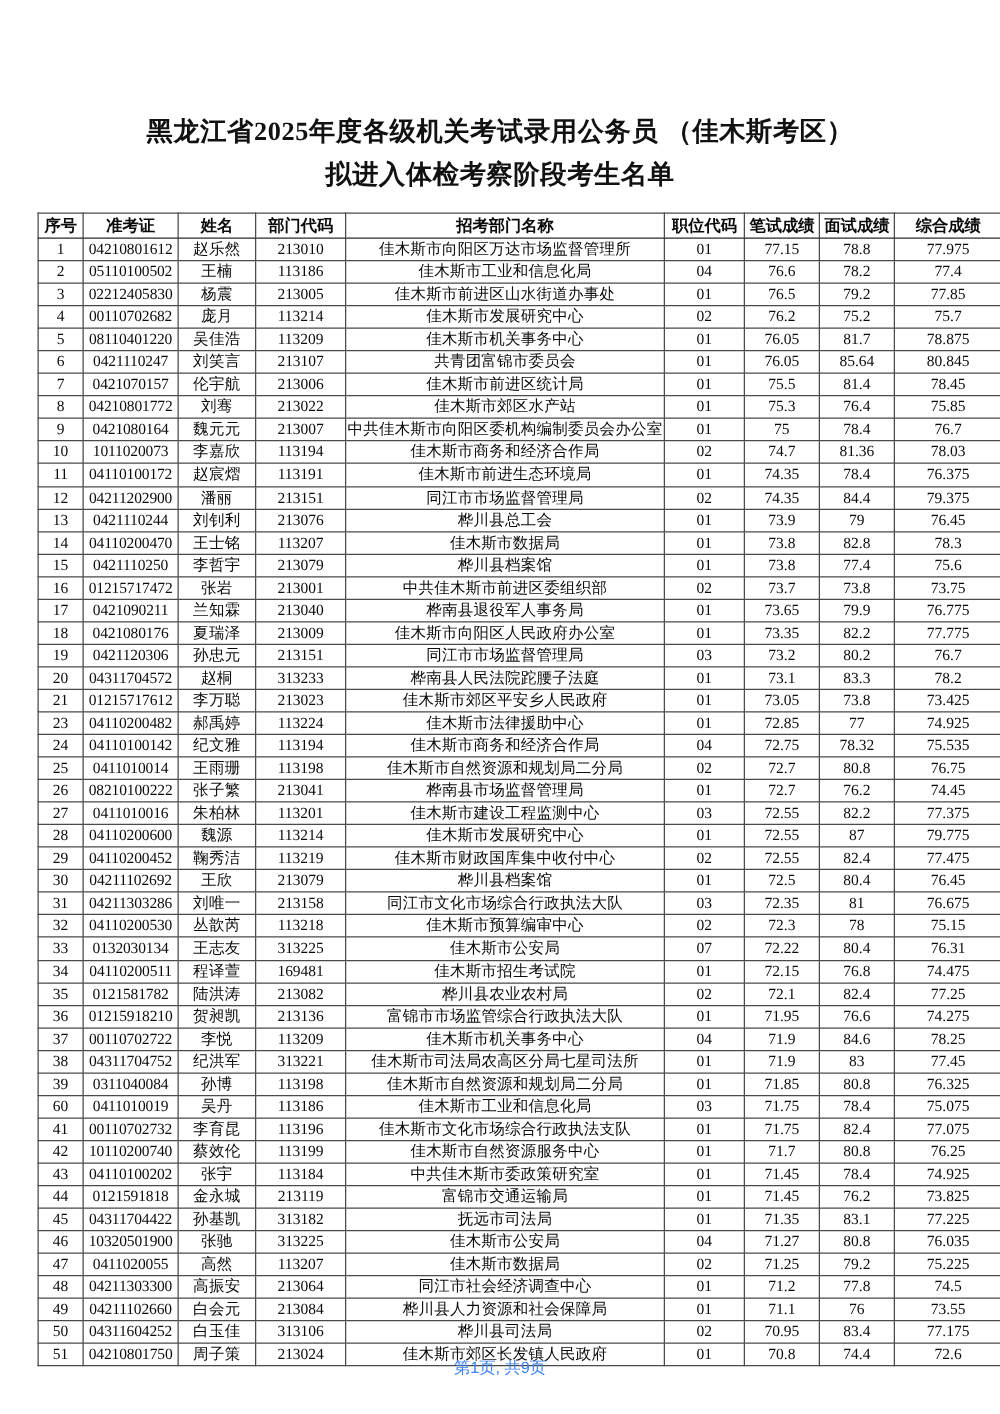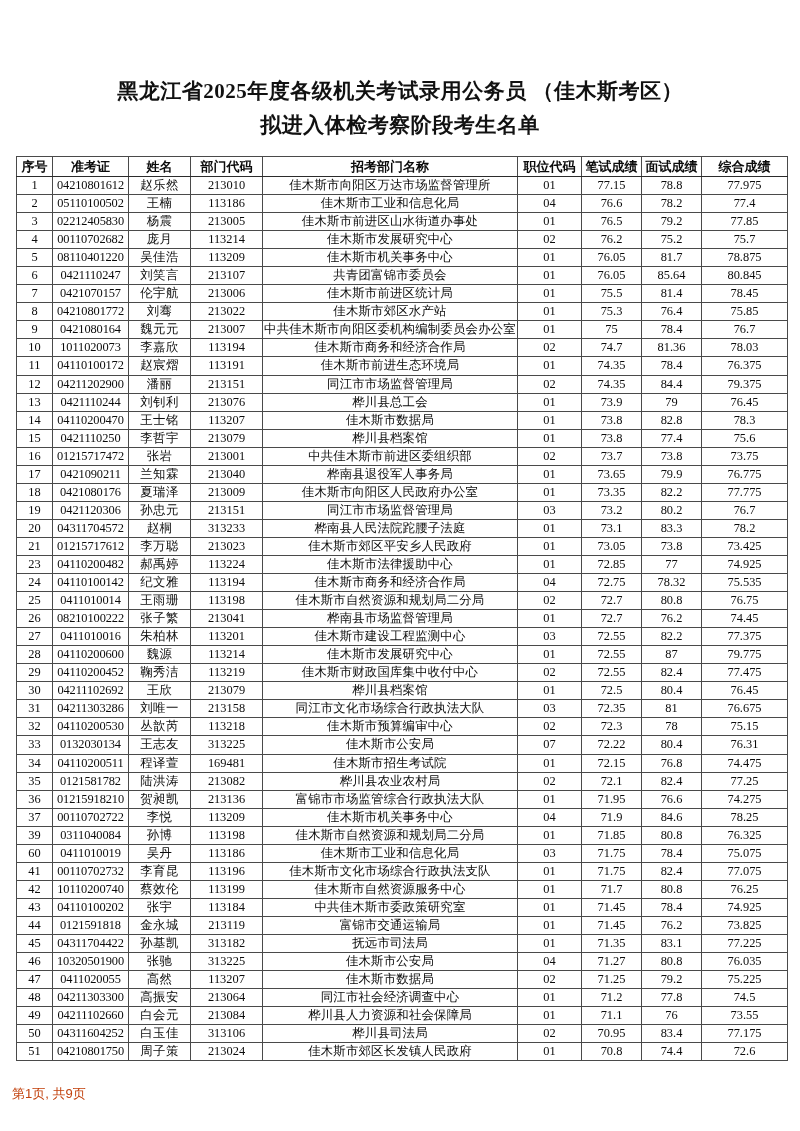--- a/index.html
+++ b/index.html
@@ -12,21 +12,21 @@
     height: 1131px;
     font-family: "Liberation Serif", "DejaVu Serif", serif;
     color: #000000;
     position: relative;
     overflow: hidden;
   }
   .page {
     width: 800px;
     height: 1131px;
     box-sizing: border-box;
-    padding: 0;
+    padding: 14px;
     position: relative;
   }
   .title-block {
     text-align: center;
     padding-top: 74px;
     padding-left: 40px;
     padding-right: 40px;
   }
   .title-line {
     font-size: 21px;
@@ -91,25 +91,24 @@
   td.deptcode { font-size: 12.3px; }
   td.deptname { font-size: 12.5px; letter-spacing: 0.2px; }
   td.pos { font-size: 12.3px; margin-top: 12px; }
   td.num { font-size: 12.3px; }
 
   .footer {
     position: absolute;
     left: 0;
     right: 0;
     bottom: 28px;
-    text-align: left;
+    text-align: center;
     font-size: 13px;
     font-family: "Liberation Sans", "DejaVu Sans", sans-serif;
-    color: #c2410c;
-    margin-left: 12px;
+    color: #3b82f6;
   }
 </style>
 </head>
 <body>
 
 <div class="page">
 
   <div class="title-block">
     <div class="title-line">黑龙江省2025年度各级机关考试录用公务员 （佳木斯考区）</div>
     <div class="title-line">拟进入体检考察阶段考生名单</div>
@@ -532,20 +531,31 @@
             <td class="ticket">00110702722</td>
             <td class="name">李悦</td>
             <td class="deptcode">113209</td>
             <td class="deptname">佳木斯市机关事务中心</td>
             <td class="pos">04</td>
             <td class="num">71.9</td>
             <td class="num">84.6</td>
             <td class="num">78.25</td>
           </tr>
           <tr>
+            <td class="idx">38</td>
+            <td class="ticket">04311704752</td>
+            <td class="name">纪洪军</td>
+            <td class="deptcode">313221</td>
+            <td class="deptname">佳木斯市司法局农高区分局七星司法所</td>
+            <td class="pos">01</td>
+            <td class="num">71.9</td>
+            <td class="num">83</td>
+            <td class="num">77.45</td>
+          </tr>
+          <tr>
             <td class="idx">39</td>
             <td class="ticket">0311040084</td>
             <td class="name">孙博</td>
             <td class="deptcode">113198</td>
             <td class="deptname">佳木斯市自然资源和规划局二分局</td>
             <td class="pos">01</td>
             <td class="num">71.85</td>
             <td class="num">80.8</td>
             <td class="num">76.325</td>
           </tr>

